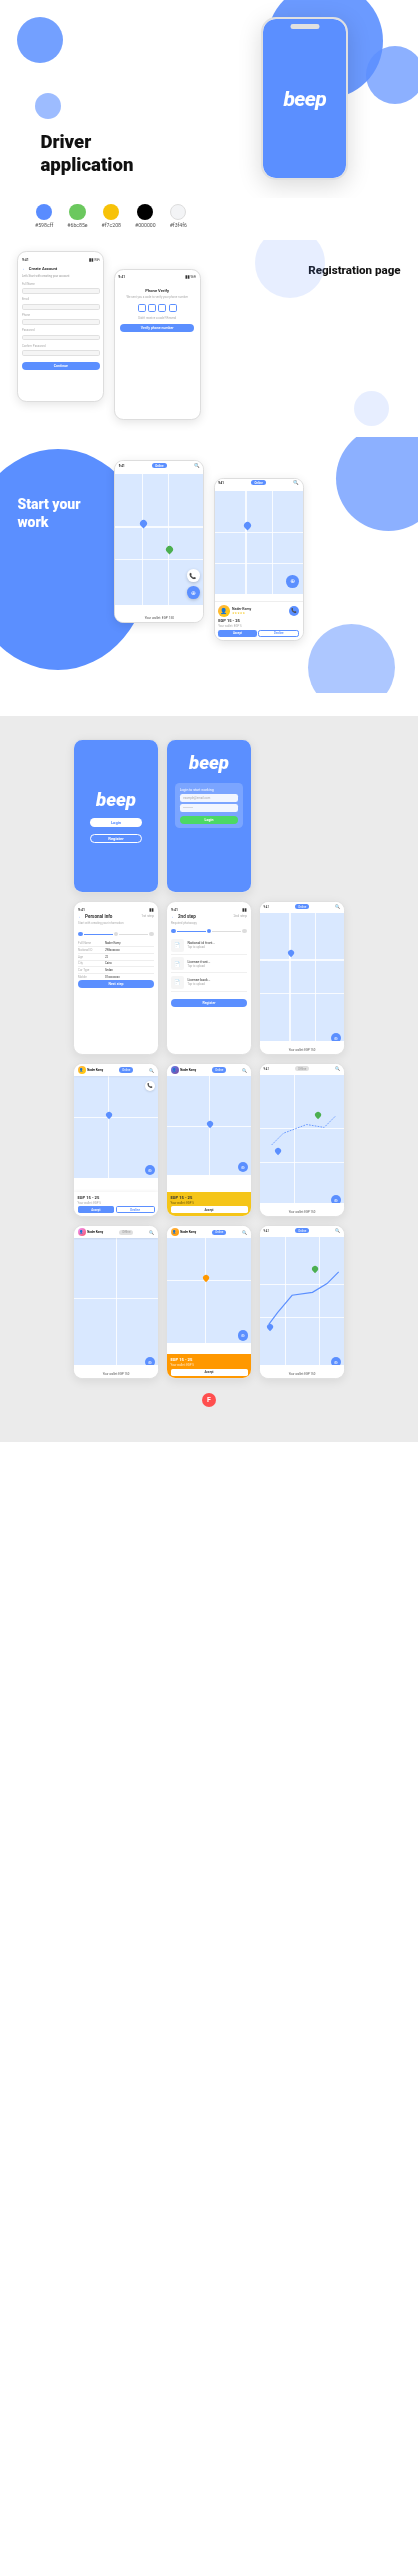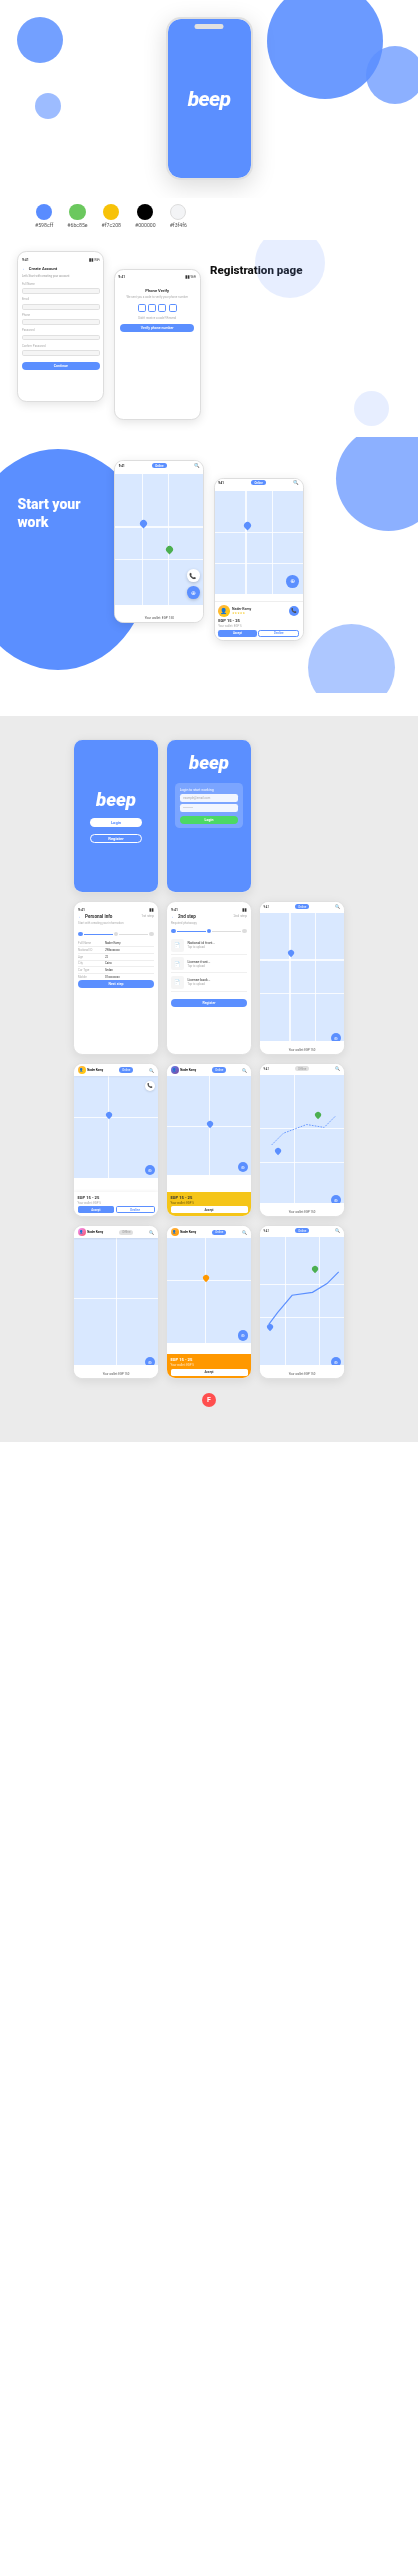--- a/index.html
+++ b/index.html
@@ -347,20 +347,24 @@
 <body>
 
 <div class="section-white" style="min-height: 192px; overflow: hidden;">
 
   <div class="circle-deco" style="width: 46px; height: 46px; left: 17.4px; top: 17.4px; opacity: 0.85;"></div>
   <div class="circle-deco" style="width: 26px; height: 26px; left: 35px; top: 93px; opacity: 0.6;"></div>
   <div class="circle-deco" style="width: 116px; height: 116px; right: 35px; top: -17.4px; opacity: 0.9;"></div>
   <div class="circle-deco" style="width: 58px; height: 58px; right: -5.8px; top: 46px; opacity: 0.7;"></div>
 
   <div class="hero-content">
+    <div class="hero-left">
+      <h1 class="hero-title" style="position: relative; font-size: 18.6px; font-weight: 900; color: rgb(17, 17, 17); line-height: 1.2; white-space: pre-line;">Driver
+application</h1>
+    </div>
     <div class="hero-right">
       <div class="phone-large">
         <div class="phone-notch"></div>
         <div class="phone-screen-blue" style="border-radius: 12.8px;">
           <span class="beep-logo-text" style="font-size: 21px; letter-spacing: -0.6px;">beep</span>
         </div>
       </div>
     </div>
   </div>
 </div>
@@ -434,21 +438,21 @@
             <div class="code-box"></div>
             <div class="code-box"></div>
             <div class="code-box"></div>
           </div>
           <div style="font-size: 2.9px; color: #aaa; margin-bottom: 3.5px;">Didn't receive a code? Resend</div>
           <div class="btn-blue" style="margin: 0 2.3px;">Verify phone number</div>
         </div>
       </div>
     </div>
 
-    <div style="flex: 1; display: flex; align-items: flex-start; padding-top: 11.6px;">
+    <div style="flex: 1; display: flex; justify-content: flex-end; align-items: flex-start; padding-top: 11.6px;">
       <div style="font-size: 11.6px; font-weight: 800; color: #111; text-align: right; line-height: 1.3;">
         <span>Registration
 page</span>
       </div>
     </div>
   </div>
 </div>
 
 <div style="background: #fff; position: relative; min-height: 256px; padding: 11.6px 11.6px 17.4px 11.6px; overflow: hidden;">
 

